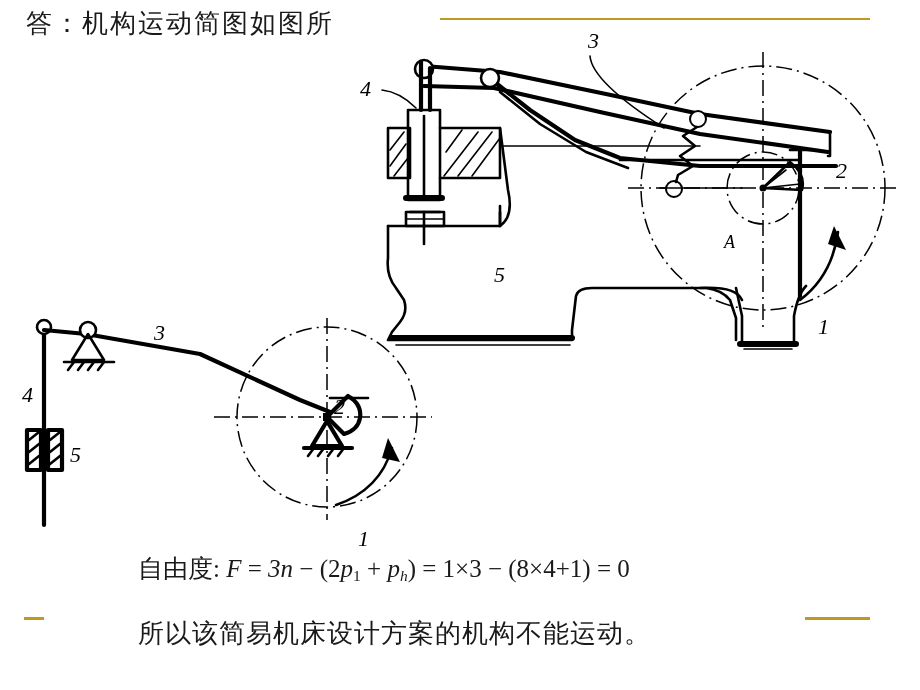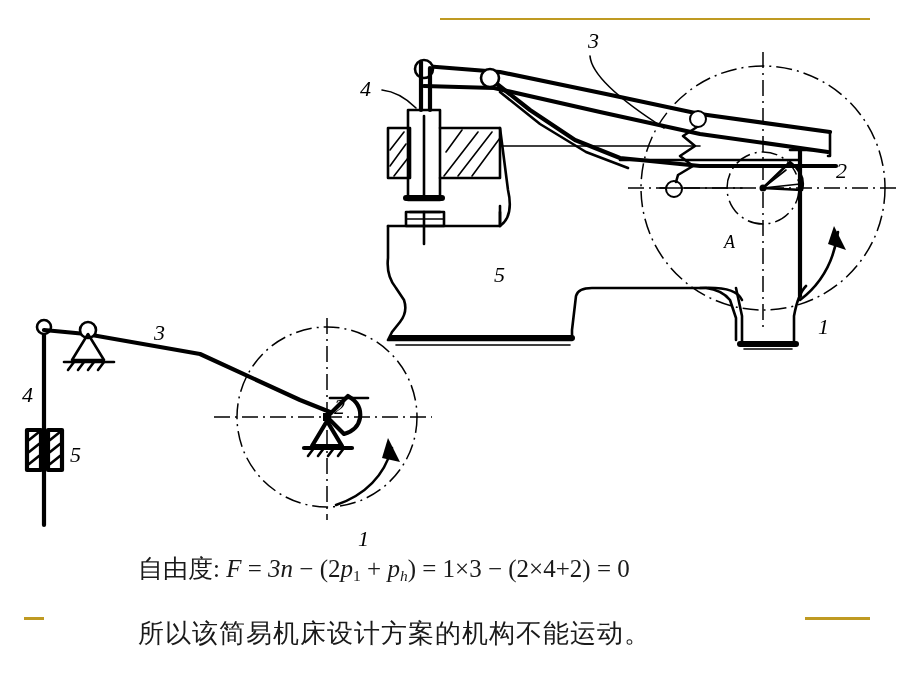--- a/index.html
+++ b/index.html
@@ -91,20 +91,21 @@
 </style>
 </head>
 <body>
 
 <div id="slide">
 
   <div class="abs gold-rule" id="top-gold-rule"></div>
   <div class="abs gold-rule" id="bottom-gold-rule-left"></div>
   <div class="abs gold-rule" id="bottom-gold-rule-right"></div>
 
+  <div class="abs cn-text" id="top-answer-text">答：机构运动简图如图所</div>
 
   <svg class="drawing" id="machine-drawing-svg" width="920" height="690" viewBox="0 0 920 690">
 
     <circle class="dashdot" cx="763" cy="188" r="122"></circle>
 
     <path class="dashdot" d="M763 52 L763 330"></path>
     <path class="dashdot" d="M628 188 L898 188"></path>
 
     <path class="ln thick" d="M424 66 L500 72 L606 94 L700 114 L830 132"></path>
     <path class="ln thick" d="M424 86 L494 88 L600 112 L700 134 L828 152"></path>
@@ -255,20 +256,20 @@
     <span class="math">F</span>
     <span class="math-up">=</span>
     <span class="math">3n</span>
     <span class="math-up">−</span>
     <span class="math-up">(2</span><span class="math">p</span><span class="sub">1</span>
     <span class="math-up">+</span>
     <span class="math">p</span><span class="subi">h</span><span class="math-up">)</span>
     <span class="math-up">=</span>
     <span class="math-up">1×3</span>
     <span class="math-up">−</span>
-    <span class="math-up">(2×4+2)</span>
+    <span class="math-up">(8×4+1)</span>
     <span class="math-up">=</span>
     <span class="math-up">0</span>
   </div>
 
   <div class="abs cn-text" id="conclusion-line">所以该简易机床设计方案的机构不能运动。</div>
 
 </div>
 
 </body></html>

